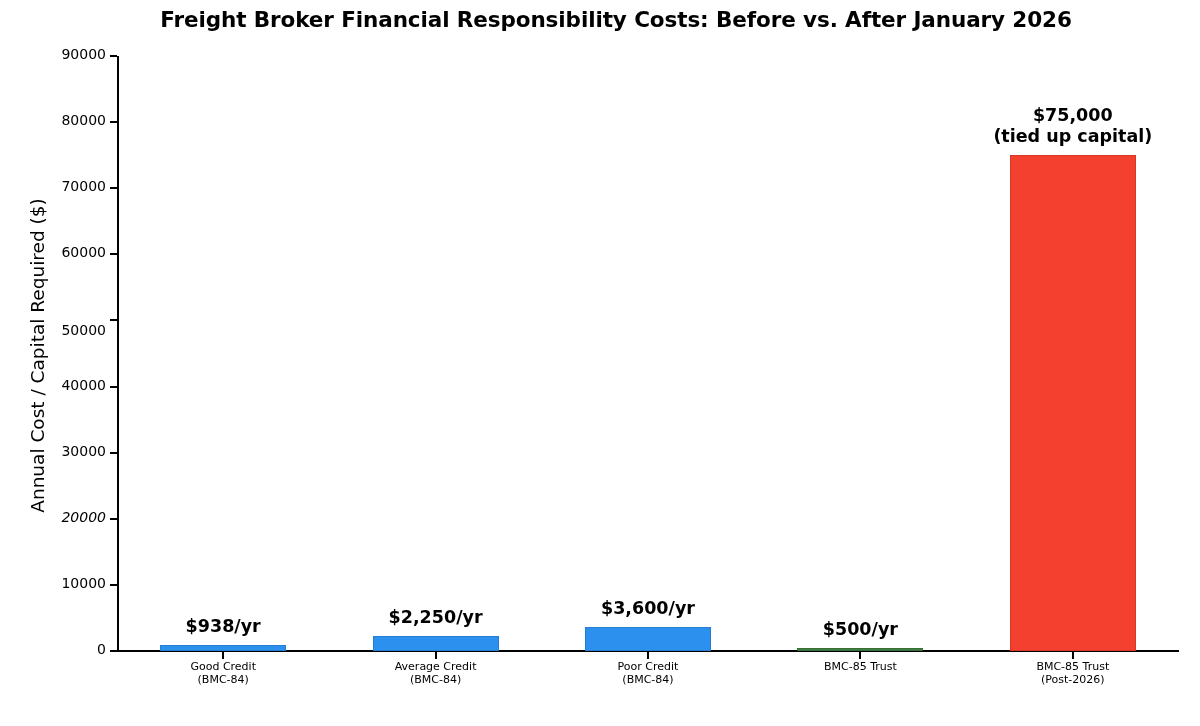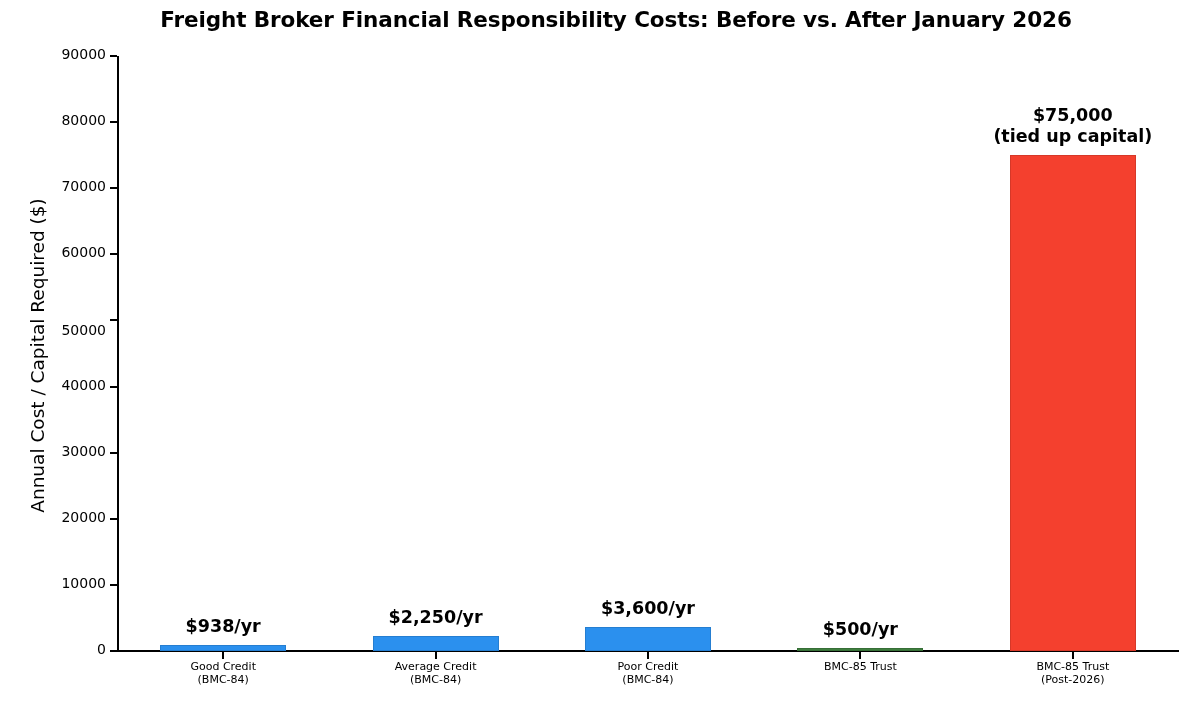--- a/index.html
+++ b/index.html
@@ -158,21 +158,21 @@
 
   <div id="y-spine"></div>
   <div id="x-spine"></div>
 
   <div id="y-ticks-layer">
       <div class="y-tick" style="top: 650px;"></div>
       <div class="y-tick-label" style="top: 642px;">0</div>
       <div class="y-tick" style="top: 583.889px;"></div>
       <div class="y-tick-label" style="top: 575.889px;">10000</div>
       <div class="y-tick" style="top: 517.778px;"></div>
-      <div class="y-tick-label" style="top: 509.778px;">20000</div>
+      <div class="y-tick-label" style="top: 509.778px; font-style: italic;">20000</div>
       <div class="y-tick" style="top: 451.667px;"></div>
       <div class="y-tick-label" style="top: 443.667px;">30000</div>
       <div class="y-tick" style="top: 385.556px;"></div>
       <div class="y-tick-label" style="top: 377.556px;">40000</div>
       <div class="y-tick" style="top: 319.444px;"></div>
       <div class="y-tick-label" style="top: 311.444px; margin-top: 12px;">50000</div>
       <div class="y-tick" style="top: 253.333px;"></div>
       <div class="y-tick-label" style="top: 245.333px;">60000</div>
       <div class="y-tick" style="top: 187.222px;"></div>
       <div class="y-tick-label" style="top: 179.222px;">70000</div>

